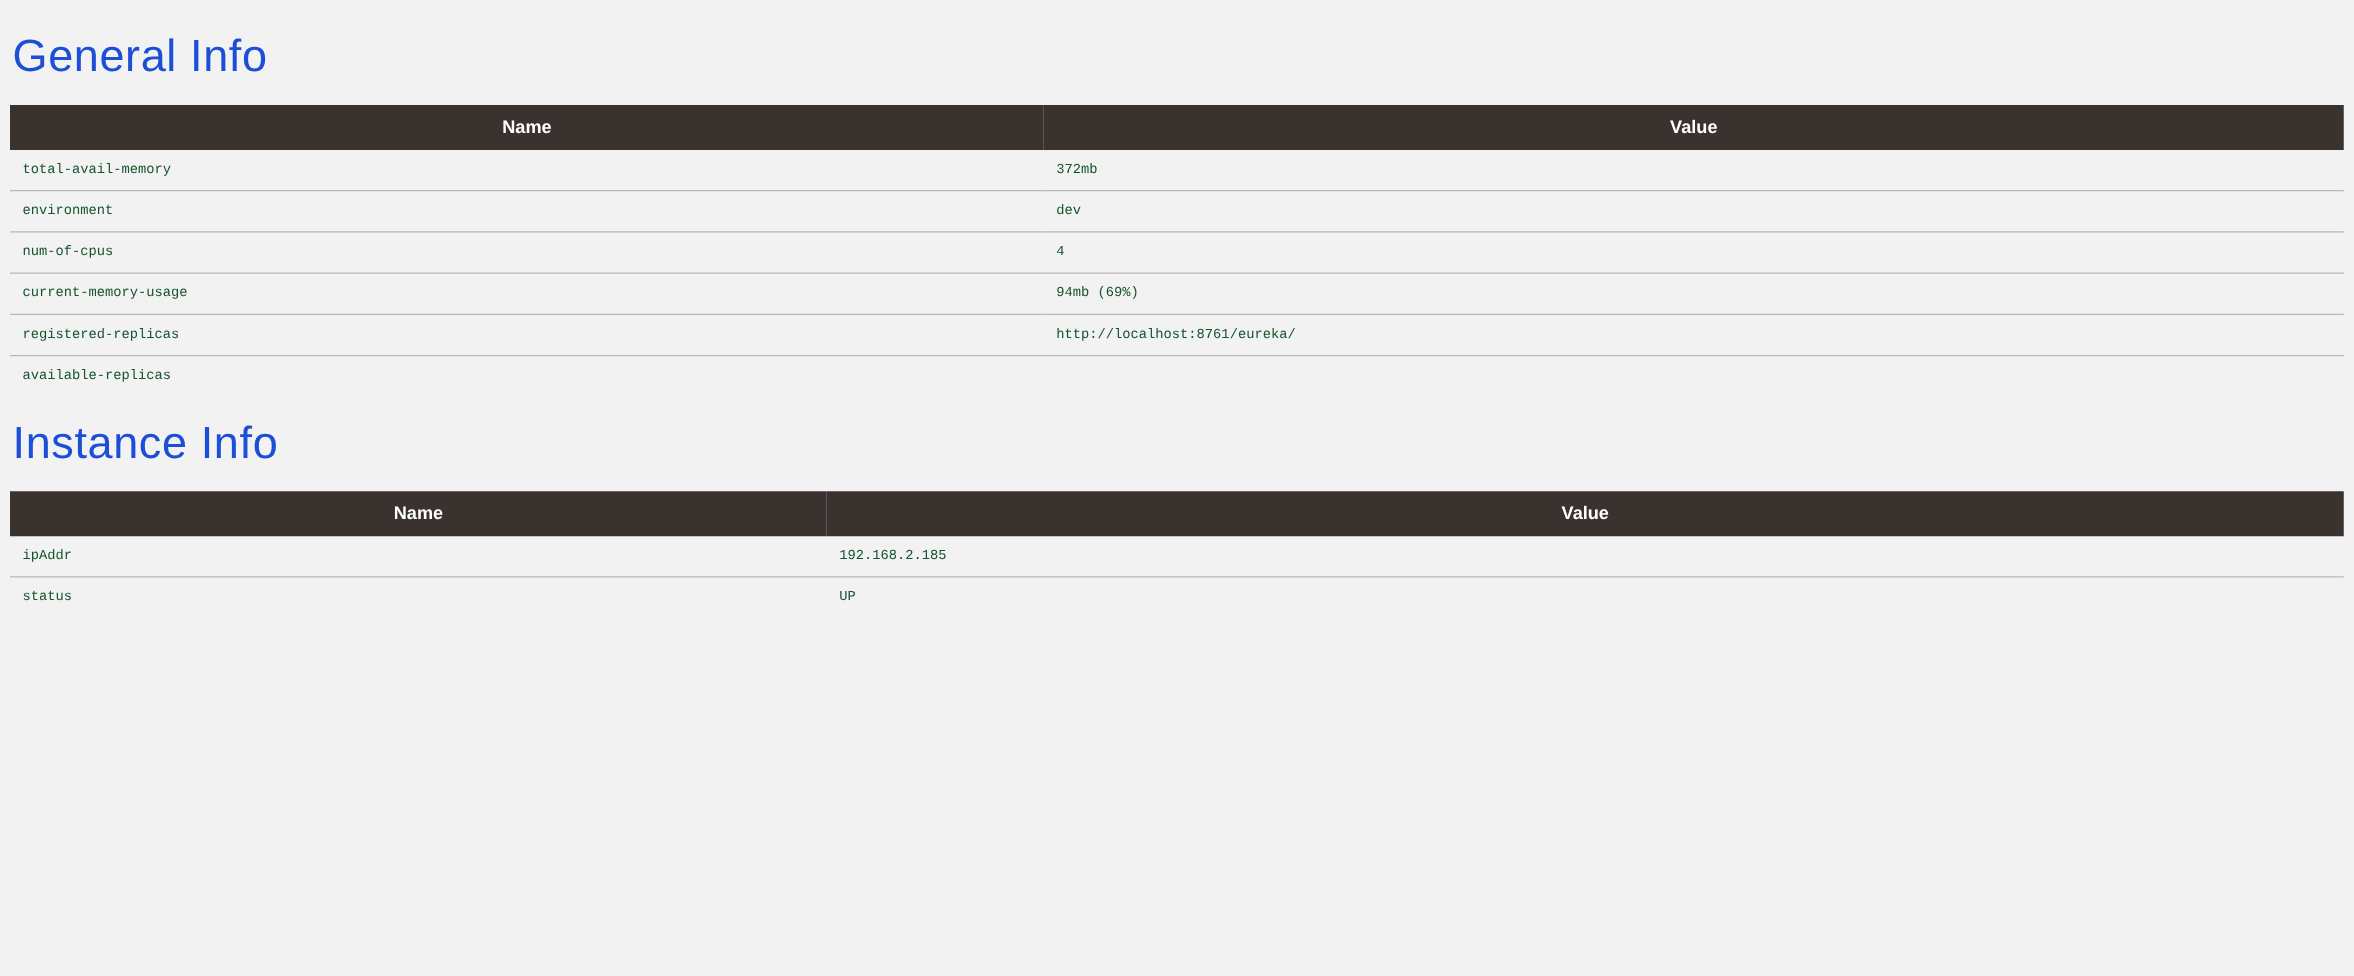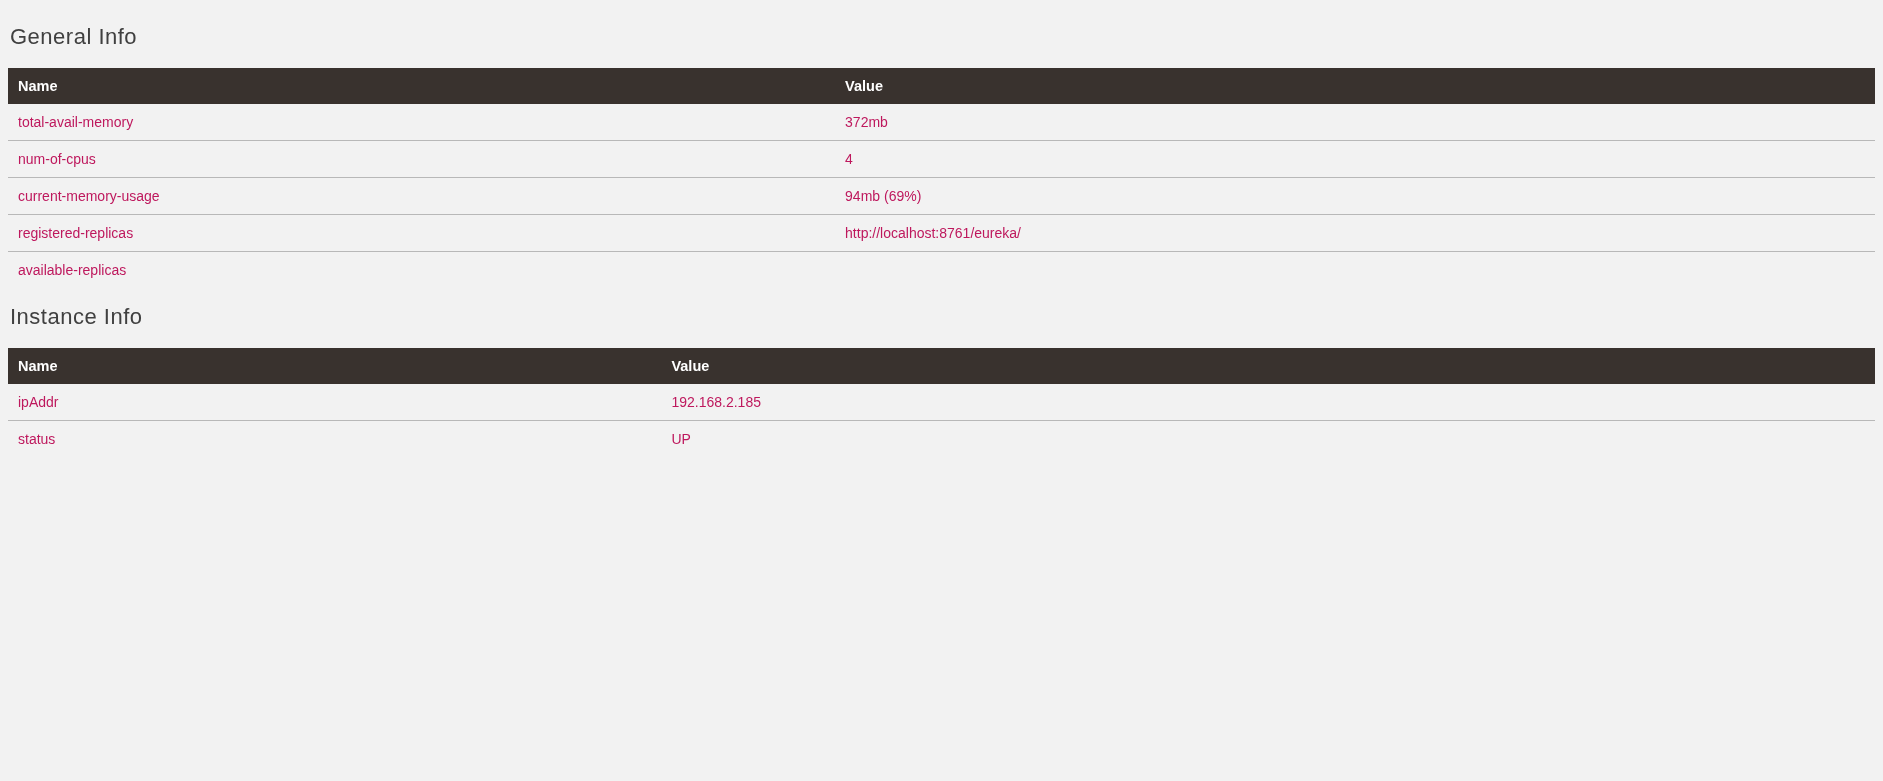--- a/index.html
+++ b/index.html
@@ -3,45 +3,46 @@
   <meta charset="utf-8">
   <style>
     * { margin: 0; padding: 0; box-sizing: border-box; }
     body {
       font-family: "Segoe UI", "Helvetica Neue", Arial, sans-serif;
       background: #f2f2f2;
       color: #4a4542;
       padding: 8px 8px 40px 8px;
     }
     h1 {
-      font-size: 22px;
+      font-size: 36px;
       font-weight: 400;
       letter-spacing: 0.5px;
-      color: #404040;
+      color: #1d4ed8;
       margin: 16px 0 18px 2px;
     }
     table {
       width: 100%;
       border-collapse: collapse;
       margin-bottom: 8px;
     }
     thead th {
       background: #39322e;
       color: #ffffff;
       font-weight: 600;
-      text-align: left;
+      text-align: center;
       padding: 10px 10px;
       font-size: 14.5px;
     }
     tbody td {
       padding: 10px 10px;
       border-bottom: 1px solid #b8b8b8;
-      font-size: 14px;
-      color: #be185d;
+      font-size: 11px;
+      color: #14532d;
       vertical-align: top;
+      font-family: Liberation Mono, monospace;
     }
     tbody tr:last-child td {
       border-bottom: none;
     }
     .general-table th:first-child,
     .general-table td:first-child { width: 44.3%; }
     .instance-table th:first-child,
     .instance-table td:first-child { width: 35%; }
   </style>
 </head>
@@ -53,20 +54,24 @@
   <thead>
     <tr>
       <th>Name</th>
       <th>Value</th>
     </tr>
   </thead>
   <tbody>
     <tr>
       <td>total-avail-memory</td>
       <td>372mb</td>
+    </tr>
+    <tr>
+      <td>environment</td>
+      <td>dev</td>
     </tr>
     <tr>
       <td>num-of-cpus</td>
       <td>4</td>
     </tr>
     <tr>
       <td>current-memory-usage</td>
       <td>94mb (69%)</td>
     </tr>
     <tr>

